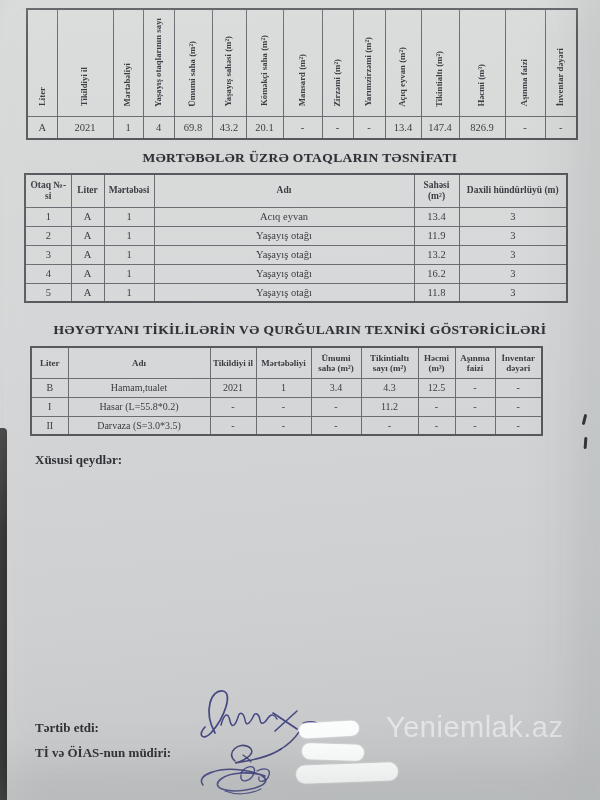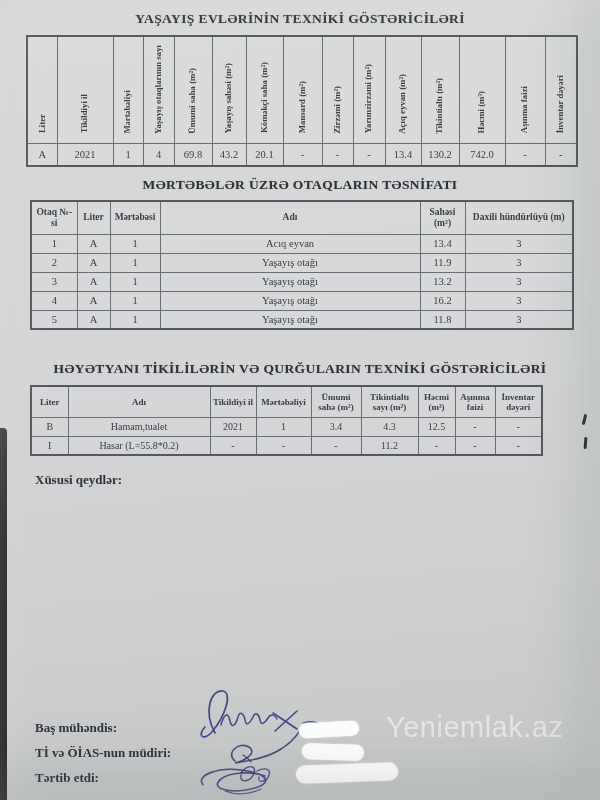--- a/index.html
+++ b/index.html
@@ -15,21 +15,21 @@
     content:""; position:absolute; inset:0; pointer-events:none;
     box-shadow:inset -18px -24px 55px rgba(90,92,95,0.18), inset 10px 6px 40px rgba(255,255,255,0.25);
   }
 
   .doc-title {
     text-align:center; font-weight:bold; font-size:13.5px; letter-spacing:0.4px;
     color:#2e3136; text-shadow:0 0 1px rgba(60,60,70,0.25);
   }
   .t1-title { padding-top:11px; }
   .t2-title { margin-top:10px; }
-  .t3-title { margin-top:31px; }
+  .t3-title { margin-top:19px; }
 
   table {
     border-collapse:collapse; table-layout:fixed;
     border:2px solid #55585c;
     background:rgba(255,255,255,0.06);
   }
   th, td {
     border:1px solid #6a6d71; text-align:center; vertical-align:middle;
     color:#3a3d42; overflow:hidden;
   }
@@ -38,21 +38,21 @@
   
   .t1 { width:552px; margin:8px 0 0 26px; }
   .t1 th { height:107px; vertical-align:bottom; padding-bottom:5px; }
   .t1 th span {
     display:inline-block; writing-mode:vertical-rl; transform:rotate(180deg);
     font-size:8.8px; font-weight:bold; max-height:98px; line-height:1.05; white-space:nowrap;
   }
   .t1 td { height:23px; font-size:10.5px; }
 
   
-  .t2 { width:542px; margin:7px 0 0 30px; }
+  .t2 { width:542px; margin:7px 0 0 24px; }
   .t2 th { height:33px; font-size:9.5px; line-height:1.15; padding:1px 2px; }
   .t2 th span { display:inline-block; }
   .t2 td { height:19px; font-size:10.5px; }
 
   
   .t3 { width:511px; margin:8px 0 0 30px; }
   .t3 th { height:31px; font-size:9px; line-height:1.12; padding:1px 1px; }
   .t3 th span { display:inline-block; }
   .t3 td { height:19px; font-size:10px; }
 
@@ -84,21 +84,20 @@
 
   .edge-mark { position:absolute; background:#2c2c2e; border-radius:2px; }
   .mark-1 { left:583px; top:414px; width:3px; height:11px; transform:rotate(14deg); }
   .mark-2 { left:584px; top:437px; width:3px; height:12px; transform:rotate(4deg); }
 </style>
 </head>
 <body>
 
 <div class="page">
 
-  <div class="doc-title t1-title">YAŞAYIŞ EVLƏRİNİN TEXNİKİ GÖSTƏRİCİLƏRİ</div>
 
   <table class="t1">
     <colgroup>
       <col style="width:30px">
         <col style="width:56px">
         <col style="width:30px">
         <col style="width:31px">
       <col style="width:38px">
         <col style="width:34px">
         <col style="width:37px">
@@ -136,22 +135,22 @@
           <td>2021</td>
           <td>1</td>
           <td>4</td>
           <td>69.8</td>
           <td>43.2</td>
           <td>20.1</td>
           <td>-</td>
           <td>-</td>
           <td>-</td>
           <td>13.4</td>
-          <td>130.2</td>
-          <td>742.0</td>
+          <td>147.4</td>
+          <td>826.9</td>
           <td>-</td>
           <td>-</td>
         </tr>
       </tbody>
   </table>
 
   <div class="doc-title t2-title">MƏRTƏBƏLƏR ÜZRƏ OTAQLARIN TƏSNİFATI</div>
 
   <table class="t2">
     <colgroup>
@@ -259,29 +258,39 @@
           <td>I</td>
           <td>Hasar (L=55.8*0.2)</td>
           <td>-</td>
           <td>-</td>
           <td>-</td>
           <td>11.2</td>
           <td>-</td>
           <td>-</td>
           <td>-</td>
         </tr>
+        <tr>
+          <td>II</td>
+          <td>Darvaza (S=3.0*3.5)</td>
+          <td>-</td>
+          <td>-</td>
+          <td>-</td>
+          <td>-</td>
+          <td>-</td>
+          <td>-</td>
+          <td>-</td>
+        </tr>
       </tbody>
   </table>
 
   <div class="notes-label">Xüsusi qeydlər:</div>
 
   <div class="sign-labels">
-    <div class="sign-label">Baş mühəndis:</div>
+    <div class="sign-label">Tərtib etdi:</div>
     <div class="sign-label">Tİ və ÖİAS-nun müdiri:</div>
-    <div class="sign-label">Tərtib etdi:</div>
   </div>
 
   <svg class="sig-svg" width="235" height="120" viewBox="0 0 235 120">
 
     <g stroke="#33367a" fill="none" stroke-linecap="round" stroke-opacity="0.88">
       <path d="M30,50 C18,28 26,6 38,8 C48,10 40,34 26,50 C18,58 12,52 20,44" stroke-width="1.7"></path>
       <path d="M36,42 c3,-11 7,-14 9,-4 c2,9 6,3 8,-4 c2,-7 6,-3 7,3 c1,7 5,3 8,-3 c2,-6 6,-3 7,3 c1,6 5,3 8,-2 c3,-5 7,-3 9,1" stroke-width="1.5"></path>
       <path d="M88,30 l24,16 M112,28 l-22,20" stroke-width="1.6"></path>
       <path d="M118,40 c6,-2 10,-2 14,0" stroke-width="1.3"></path>
     </g>

